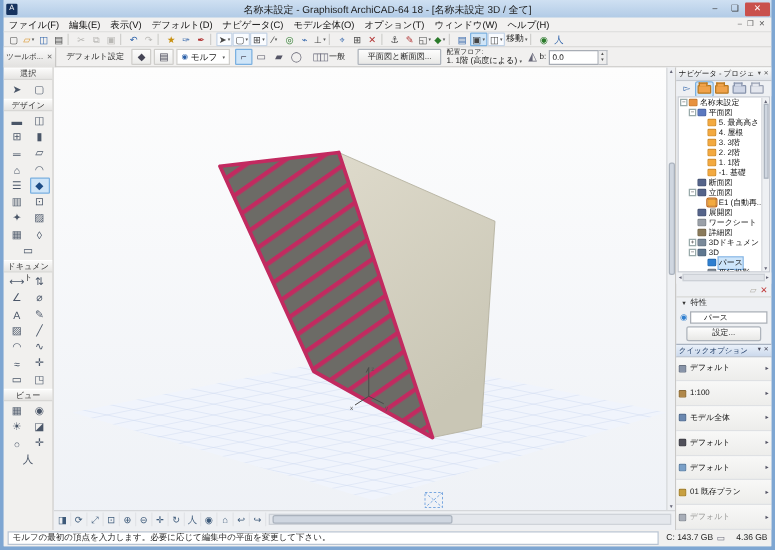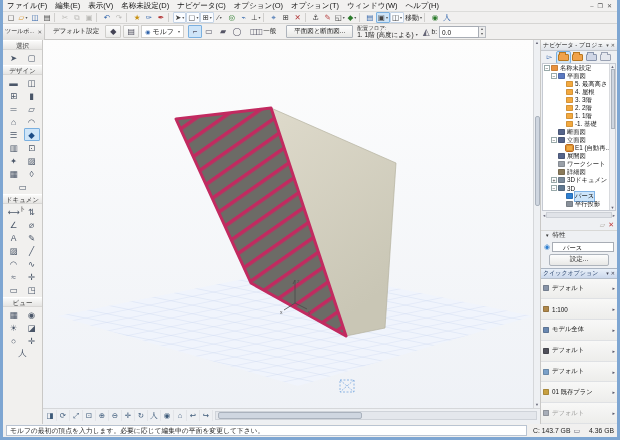--- a/index.html
+++ b/index.html
@@ -128,34 +128,43 @@
   .statusbar{height:13px;background:#f1f0ef;display:flex;align-items:center;padding:0 3px;flex:0 0 13px;}
   .hintbox{flex:1;height:11px;background:#fff;border:1px solid #b9c4d2;font-size:6.8px;color:#222;line-height:10px;padding-left:3px;white-space:nowrap;overflow:hidden;}
   .disk{font-size:6.8px;color:#222;margin-left:6px;white-space:nowrap;}
   .chip-icon{font-size:7px;color:#667;margin:0 3px;}
 </style>
 </head>
 <body>
 
 <div class="window">
 
+  <div class="titlebar">
+    <div class="app-icon">A</div>
+    <div class="title-text">名称未設定 - Graphisoft ArchiCAD-64 18 - [名称未設定 3D / 全て]</div>
+    <div class="win-controls">
+      <div class="wc">–</div>
+      <div class="wc">❏</div>
+      <div class="wc close">✕</div>
+    </div>
+  </div>
 
   <div class="menubar">
 
       <div class="menu-item">ファイル(F)</div>
 
       <div class="menu-item">編集(E)</div>
 
       <div class="menu-item">表示(V)</div>
 
-      <div class="menu-item">名称未設定(D)</div>
+      <div class="menu-item">デフォルト(D)</div>
 
       <div class="menu-item">ナビゲータ(C)</div>
 
-      <div class="menu-item">オプション(O)</div>
+      <div class="menu-item">モデル全体(O)</div>
 
       <div class="menu-item">オプション(T)</div>
 
       <div class="menu-item">ウィンドウ(W)</div>
 
       <div class="menu-item">ヘルプ(H)</div>
     <div class="mdi-controls">
         <span class="mdi">–</span>
         <span class="mdi">❐</span>
         <span class="mdi">✕</span>

